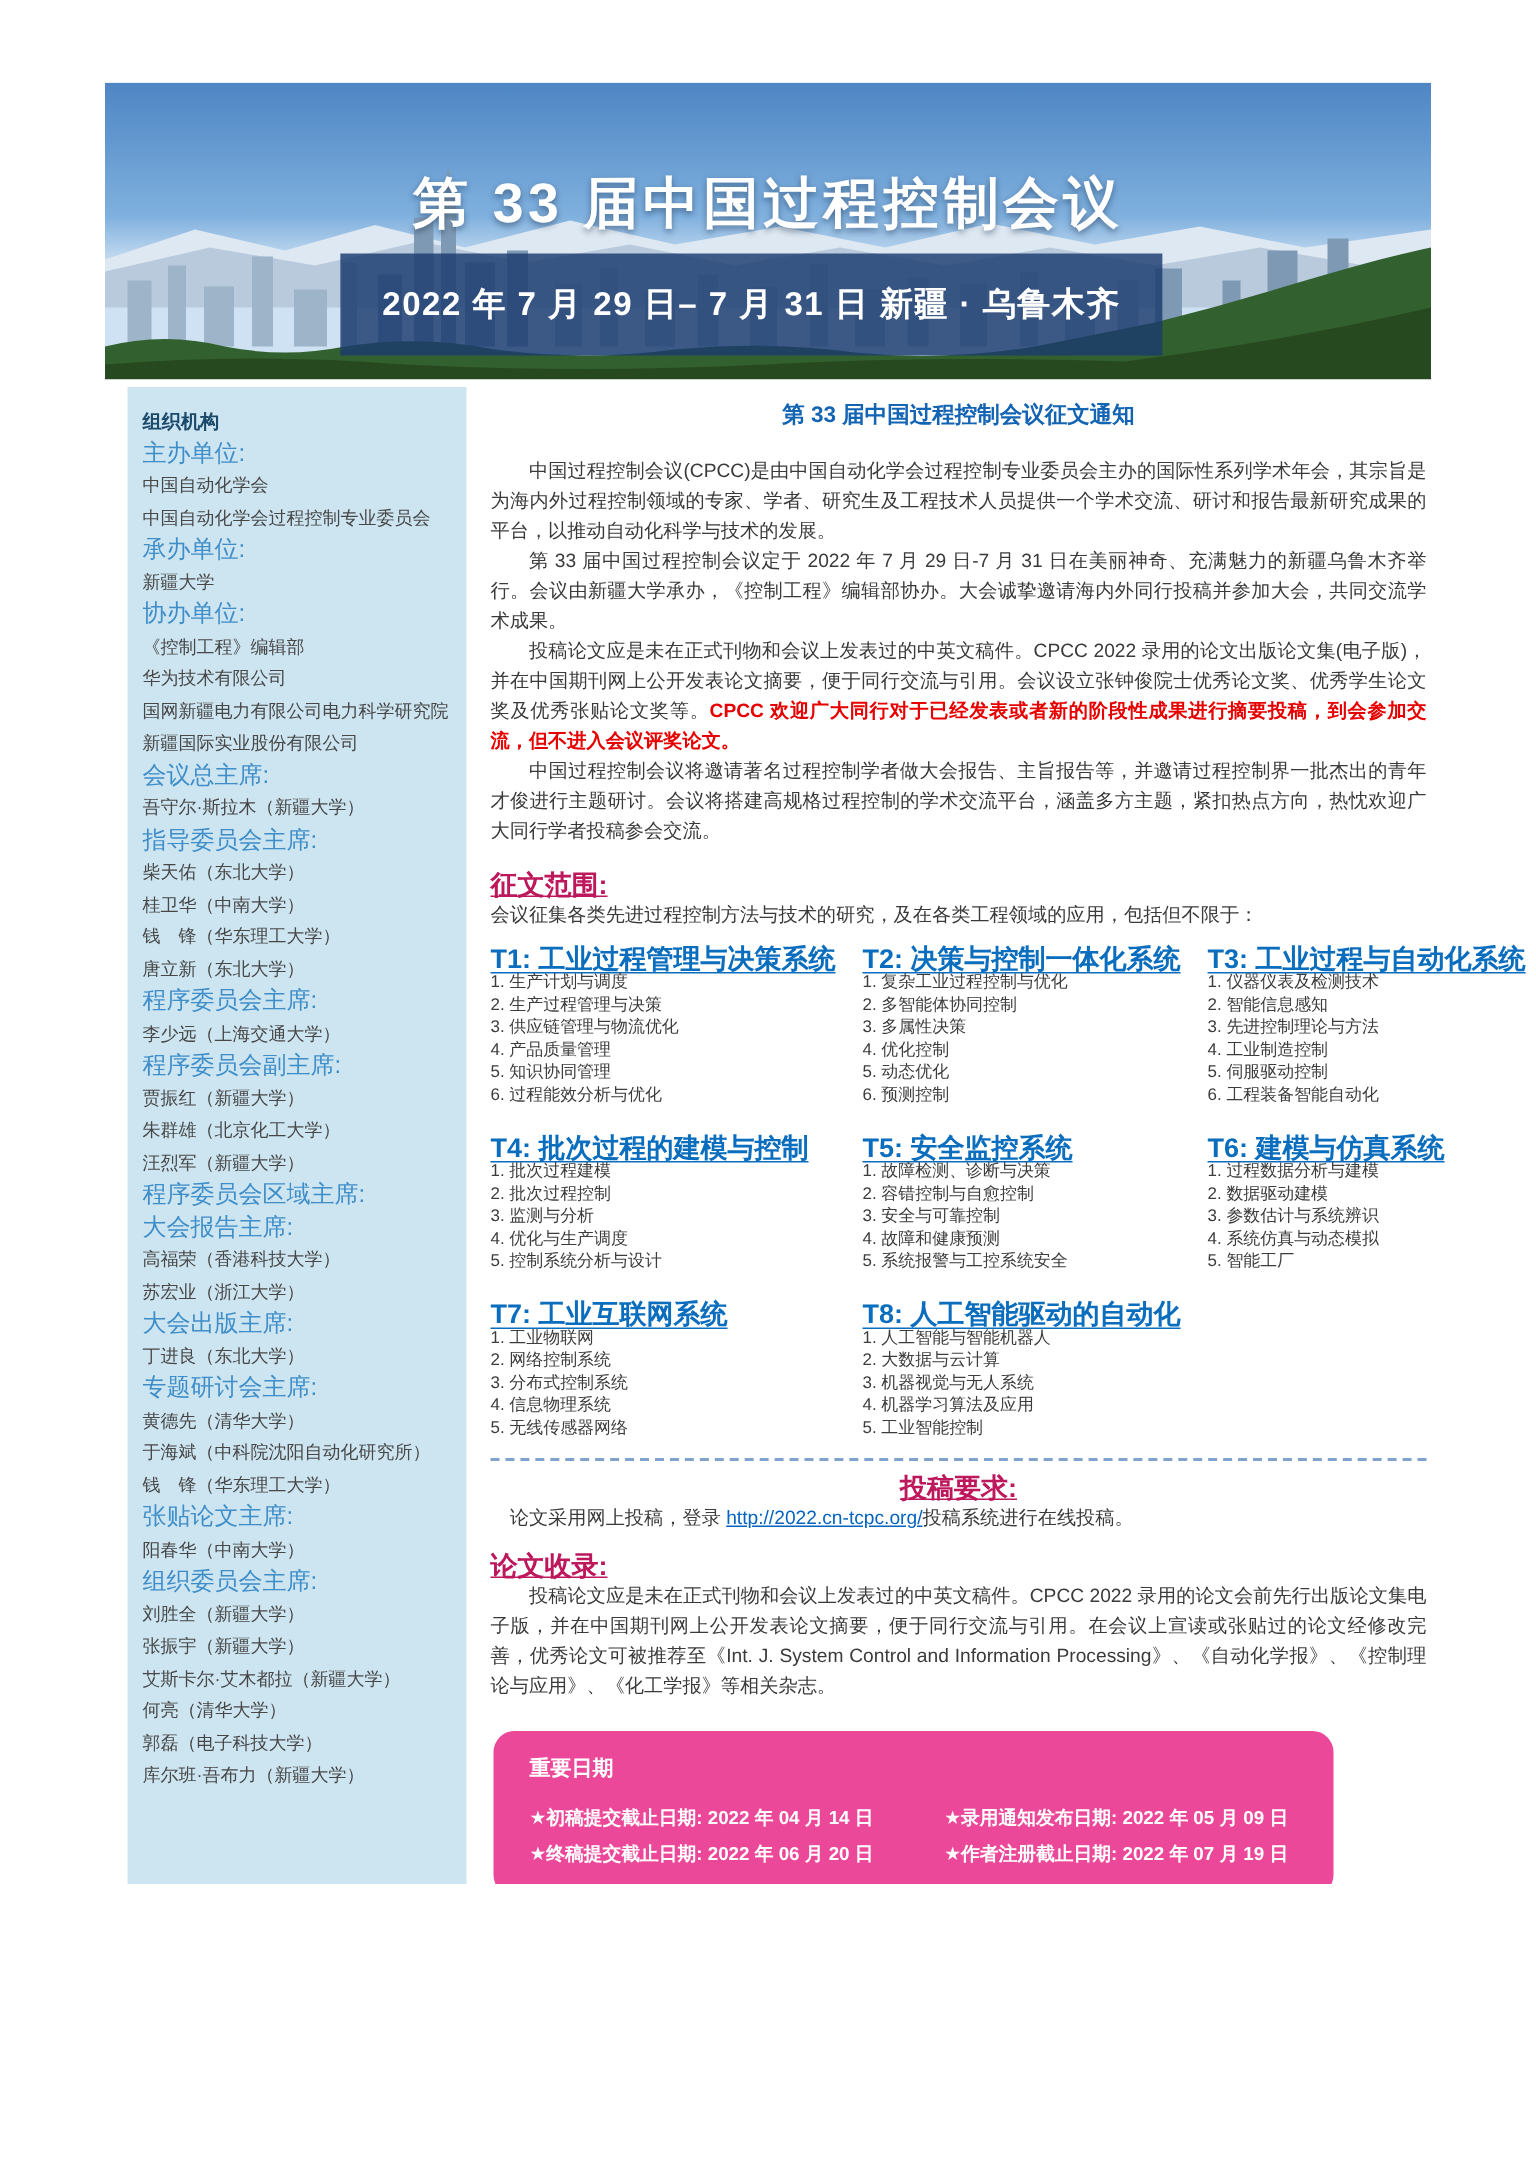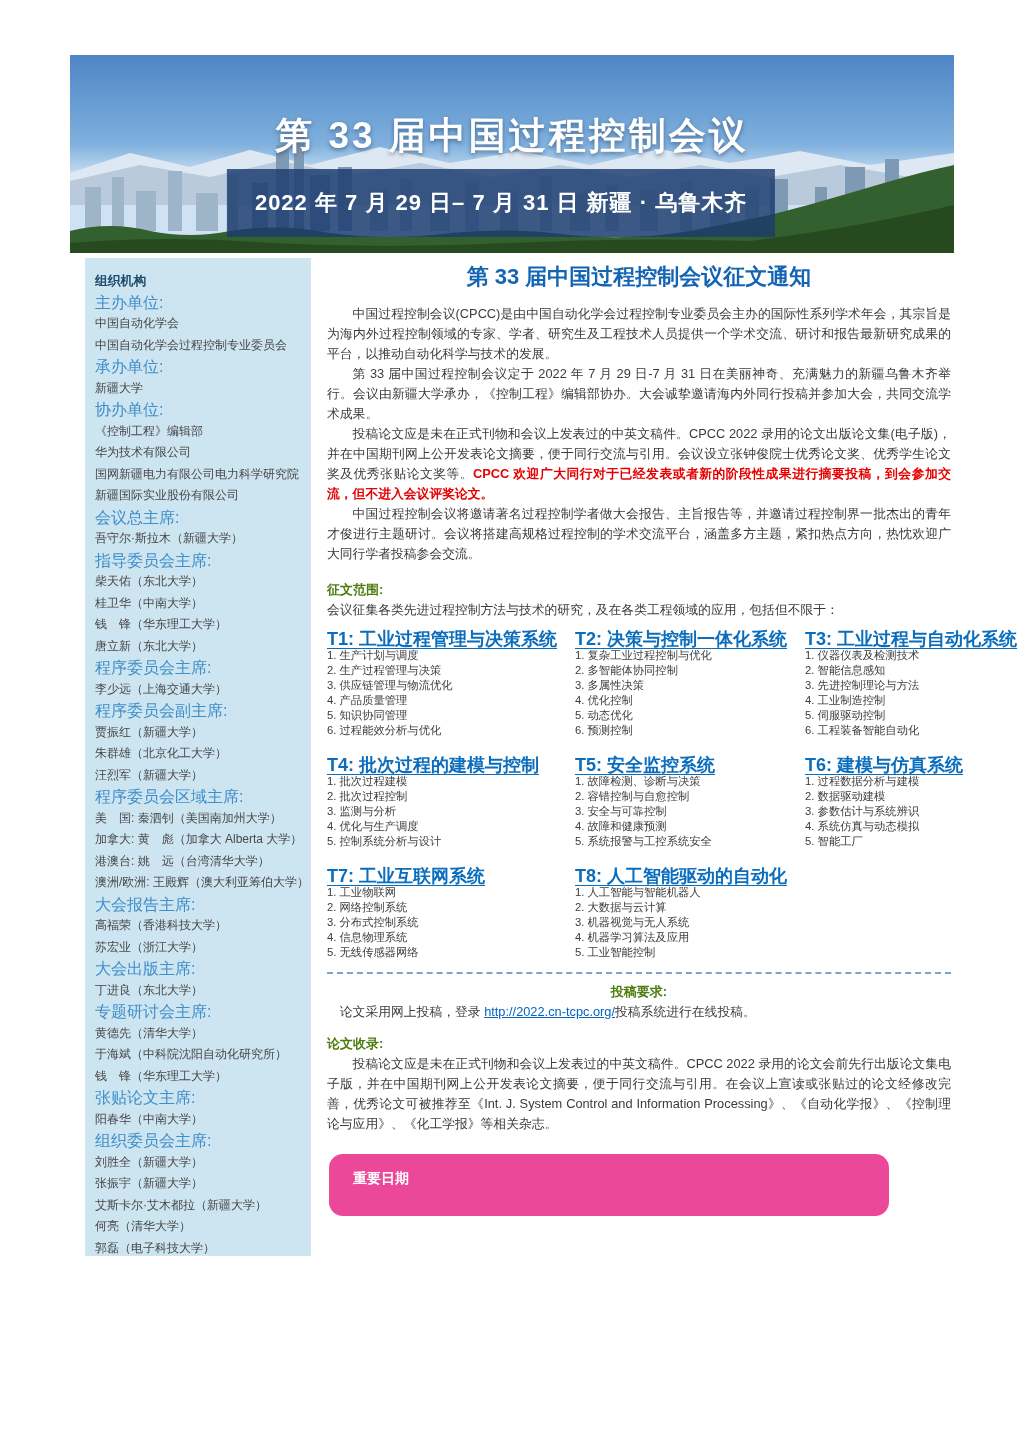--- a/index.html
+++ b/index.html
@@ -18,26 +18,26 @@
 
   
   .sidebar{position:absolute;left:85px;top:258px;width:226px;height:1042px;
     background:#cde5f1;box-sizing:border-box;padding:12px 10px;}
   .sb-header{color:#1b4a6b;font-weight:bold;font-size:12.8px;line-height:21.5px;}
   .sb-label{color:#3f8ec9;font-size:16px;line-height:21.5px;white-space:nowrap;}
   .sb-item{color:#474747;font-size:12px;line-height:21.5px;white-space:nowrap;}
 
   
   .main{position:absolute;left:327px;top:266px;width:624px;}
-  .main-title{color:#1464b4;font-size:22px;font-weight:bold;text-align:center;
+  .main-title{color:#1464b4;font-size:15px;font-weight:bold;text-align:center;
     margin:0 0 16px 0;line-height:22px;}
   .para{font-size:12.8px;line-height:20px;text-align:justify;text-indent:2em;
     margin:0;color:#3a3a3a;}
   .red{color:#e60000;font-weight:bold;}
-  .sec-heading{color:#4d7c0f;font-weight:bold;font-size:13px;line-height:20px;margin:16px 0 0 0;}
+  .sec-heading{color:#be185d;font-weight:bold;font-size:18px;line-height:20px;margin:16px 0 0 0;text-decoration:underline;}
   .sec-intro{font-size:12.8px;line-height:20px;margin:0;color:#3a3a3a;}
 
   .topics{display:grid;grid-template-columns:1fr 1fr 1fr;column-gap:18px;row-gap:18px;
     margin-top:10px;}
   .topic-header{color:#0a6dbd;font-weight:bold;font-size:18px;line-height:18px;
     text-decoration:underline;text-underline-offset:3px;white-space:nowrap;}
   .topic-item{font-size:11.3px;line-height:15px;color:#3c3c3c;white-space:nowrap;}
 
   .dash-sep{border:none;border-top:2px dashed #7fa3cc;margin:12px 0 8px 0;}
 
@@ -196,27 +196,20 @@
           <div class="sb-label">程序委员会副主席:</div>
           <div>
 
           <div class="sb-item">贾振红（新疆大学）</div>
             <div class="sb-item">朱群雄（北京化工大学）</div>
             <div class="sb-item">汪烈军（新疆大学）</div>
           </div>
         </div>
         <div class="sb-section">
           <div class="sb-label">程序委员会区域主席:</div>
-          <div>
-
-          <div class="sb-item">美　国: 秦泗钊（美国南加州大学）</div>
-            <div class="sb-item">加拿大: 黄　彪（加拿大 Alberta 大学）</div>
-            <div class="sb-item">港澳台: 姚　远（台湾清华大学）</div>
-            <div class="sb-item">澳洲/欧洲: 王殿辉（澳大利亚筹伯大学）</div>
-          </div>
         </div>
         <div class="sb-section">
           <div class="sb-label">大会报告主席:</div>
           <div>
 
           <div class="sb-item">高福荣（香港科技大学）</div>
             <div class="sb-item">苏宏业（浙江大学）</div>
           </div>
         </div>
         <div class="sb-section">
@@ -366,20 +359,27 @@
     <hr class="dash-sep">
 
     <div class="sec-heading" style="margin-top:0;text-align:center;">投稿要求:</div>
     <p class="link-line"><span>论文采用网上投稿，登录 </span><a class="ext-link" href="#">http://2022.cn-tcpc.org/</a><span>投稿系统进行在线投稿。</span></p>
 
     <div class="sec-heading" style="margin-top:12px;">论文收录:</div>
     <p class="para">投稿论文应是未在正式刊物和会议上发表过的中英文稿件。CPCC 2022 录用的论文会前先行出版论文集电子版，并在中国期刊网上公开发表论文摘要，便于同行交流与引用。在会议上宣读或张贴过的论文经修改完善，优秀论文可被推荐至《Int. J. System Control and Information Processing》、《自动化学报》、《控制理论与应用》、《化工学报》等相关杂志。</p>
 
     <div class="dates-box">
       <div class="dates-heading">重要日期</div>
+      <div class="dates-grid">
+
+      <div class="date-item">★初稿提交截止日期: 2022 年 04 月 14 日</div>
+          <div class="date-item">★终稿提交截止日期: 2022 年 06 月 20 日</div>
+          <div class="date-item">★录用通知发布日期: 2022 年 05 月 09 日</div>
+          <div class="date-item">★作者注册截止日期: 2022 年 07 月 19 日</div>
+        </div>
     </div>
   </div>
 
   <div class="divider">
     <span class="arrows">»»</span>
     <span class="rule"></span>
     <span class="arrows">««</span>
   </div>
 
   <div class="logo-caa">

